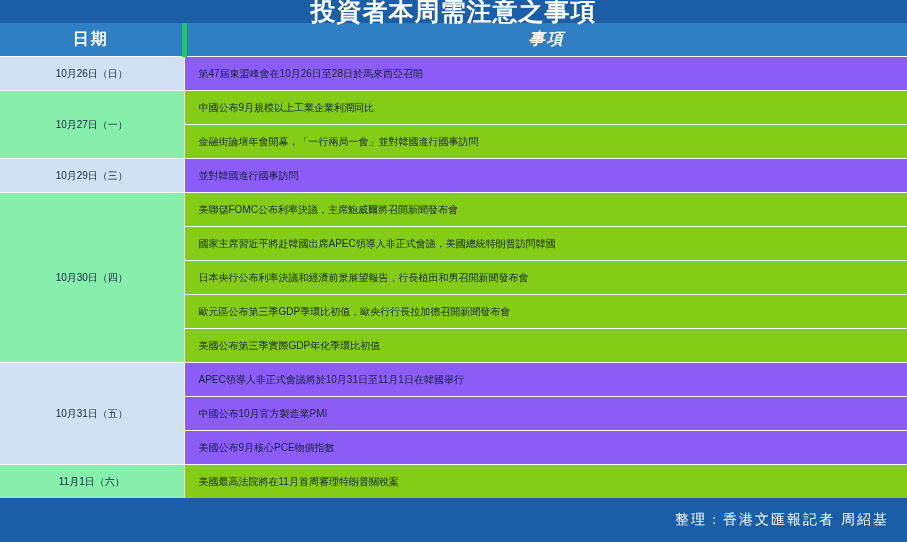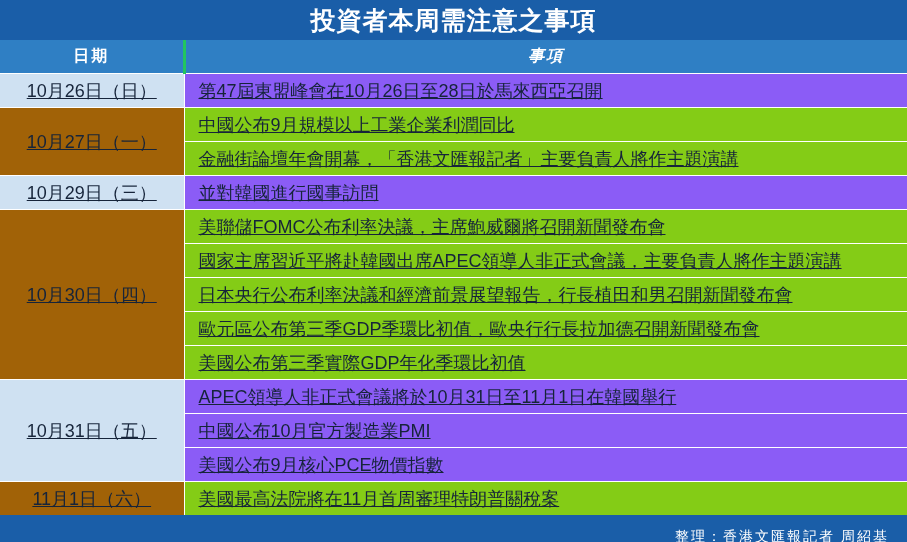--- a/index.html
+++ b/index.html
@@ -14,21 +14,21 @@
     overflow: hidden;
   }
   .sheet {
     position: relative;
     width: 907px;
     height: 542px;
     background: #dce9f5;
     box-sizing: border-box;
   }
   .title-bar {
-    height: 40px;
+    height: 23px;
     background: #1a5ea8;
     display: flex;
     align-items: center;
     justify-content: center;
   }
   .title-bar .title-text {
     color: #ffffff;
     font-size: 25px;
     font-weight: bold;
     letter-spacing: 1px;
@@ -40,49 +40,48 @@
   }
   table.main col.c-date { width: 184px; }
   table.main col.c-item { width: 723px; }
 
   thead th {
     background: #2f7fc4;
     color: #ffffff;
     font-size: 16px;
     font-weight: bold;
     height: 31px;
-    border-right: 3px solid #22c55e;
+    border-right: 5px solid #22c55e;
     border-bottom: 1px solid #ffffff;
     text-align: center;
     letter-spacing: 2px;
   }
   thead th:last-child { border-right: none; font-style: italic; }
 
   tbody td {
-    font-size: 18px;
+    font-size: 10px;
     color: #16243a;
     height: 31px;
     border-bottom: 1px solid #ffffff;
     vertical-align: middle;
     background: #e3eef8;
-    text-decoration: underline;
   }
   tbody td.date {
     text-align: center;
     background: #cfe1f2;
     border-right: 1px solid #ffffff;
     white-space: nowrap;
   }
   tbody td.item {
     padding-left: 14px;
     background: #8b5cf6;
     white-space: nowrap;
   }
   tbody tr.alt td.item { background: #84cc16; }
-  tbody tr.alt td.date { background: #a16207; }
+  tbody tr.alt td.date { background: #86efac; }
 
   tbody tr:last-child td { border-bottom: none; }
 
   .footer {
     height: 44px;
     background: #1a5ea8;
     display: flex;
     align-items: center;
     justify-content: flex-end;
     padding-right: 18px;
@@ -119,34 +118,34 @@
       <tr>
         <td class="date" rowspan="1">10月26日（日）</td>
         <td class="item">第47屆東盟峰會在10月26日至28日於馬來西亞召開</td>
       </tr>
 
       <tr class="alt">
         <td class="date" rowspan="2">10月27日（一）</td>
         <td class="item">中國公布9月規模以上工業企業利潤同比</td>
       </tr>
       <tr class="alt">
-        <td class="item">金融街論壇年會開幕，「香港文匯報記者」主要負責人將作主題演講</td>
+        <td class="item">金融街論壇年會開幕，「一行兩局一會」並對韓國進行國事訪問</td>
       </tr>
 
       <tr>
         <td class="date" rowspan="1">10月29日（三）</td>
         <td class="item">並對韓國進行國事訪問</td>
       </tr>
 
       <tr class="alt">
         <td class="date" rowspan="5">10月30日（四）</td>
         <td class="item">美聯儲FOMC公布利率決議，主席鮑威爾將召開新聞發布會</td>
       </tr>
       <tr class="alt">
-        <td class="item">國家主席習近平將赴韓國出席APEC領導人非正式會議，主要負責人將作主題演講</td>
+        <td class="item">國家主席習近平將赴韓國出席APEC領導人非正式會議，美國總統特朗普訪問韓國</td>
       </tr>
       <tr class="alt">
         <td class="item">日本央行公布利率決議和經濟前景展望報告，行長植田和男召開新聞發布會</td>
       </tr>
       <tr class="alt">
         <td class="item">歐元區公布第三季GDP季環比初值，歐央行行長拉加德召開新聞發布會</td>
       </tr>
       <tr class="alt">
         <td class="item">美國公布第三季實際GDP年化季環比初值</td>
       </tr>

